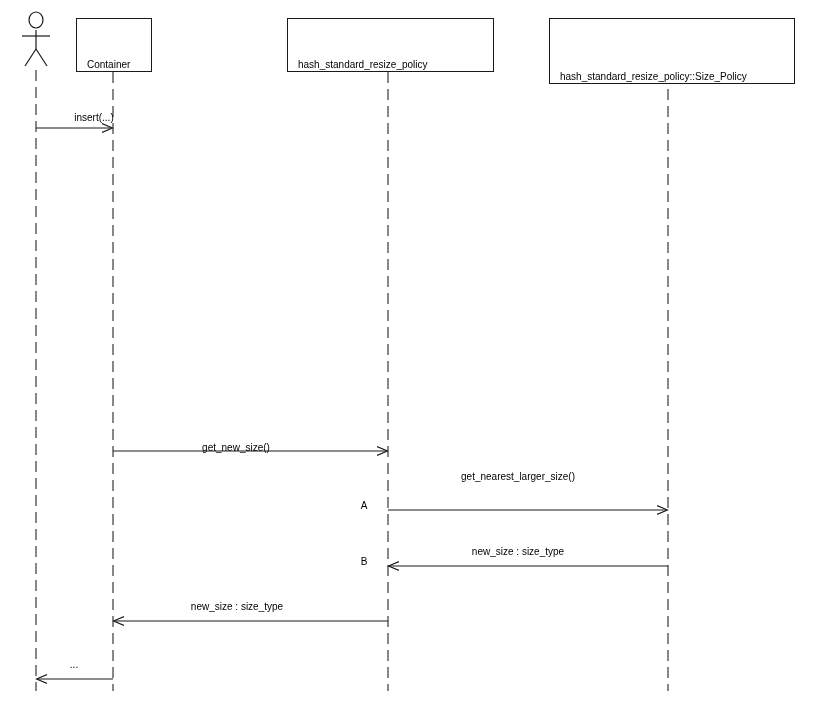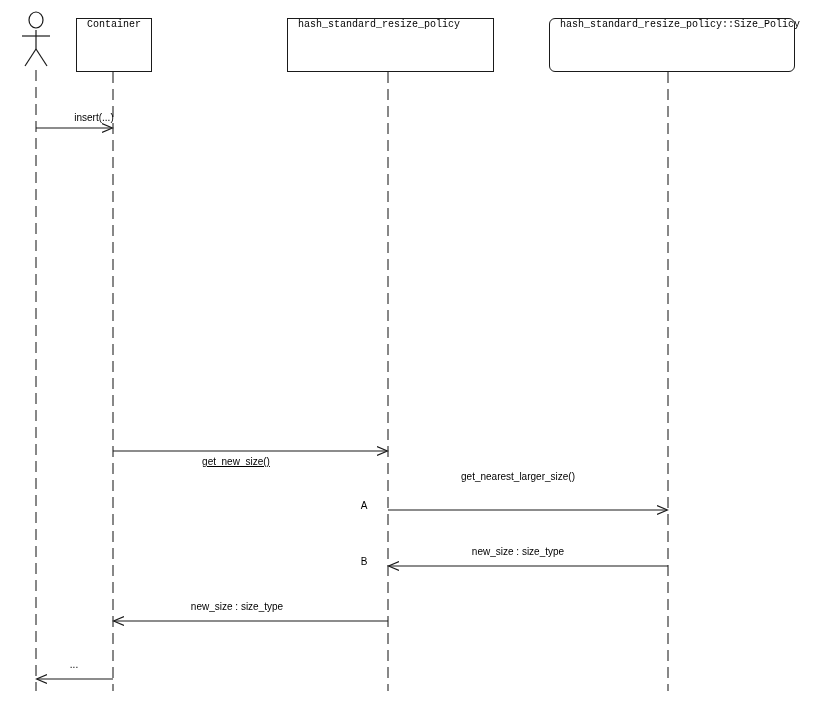--- a/index.html
+++ b/index.html
@@ -24,22 +24,21 @@
     top: 0;
     width: 813px;
     height: 715px;
   }
   .lifeline-box {
     position: absolute;
     box-sizing: border-box;
     border: 1px solid #1a1a1a;
     background: #ffffff;
     display: flex;
-    align-items: flex-start;
-    font-family: Liberation Mono, monospace;
+    align-items: flex-end;
   }
   .lifeline-box-label {
     font-size: 10px;
     color: #000000;
     padding-left: 10px;
     white-space: nowrap;
     line-height: 1.2;
   }
   .msg-label {
     position: absolute;
@@ -96,27 +95,27 @@
       </g>
   </svg>
 
   <div id="boxes-layer">
       <div class="lifeline-box" style="left: 76px; top: 18px; width: 76px; height: 54px;">
         <span class="lifeline-box-label">Container</span>
       </div>
       <div class="lifeline-box" style="left: 287px; top: 18px; width: 207px; height: 54px;">
         <span class="lifeline-box-label">hash_standard_resize_policy</span>
       </div>
-      <div class="lifeline-box" style="left: 549px; top: 18px; width: 246px; height: 54px; border-radius: 6px;">
+      <div class="lifeline-box" style="left: 549px; top: 18px; width: 246px; height: 66px;">
         <span class="lifeline-box-label">hash_standard_resize_policy::Size_Policy</span>
       </div>
     </div>
   <div id="labels-layer">
       <div class="msg-label" style="left: 74px; top: 112px; padding-left: 40px;">insert(...)</div>
-      <div class="msg-label" style="left: 236px; top: 456px; text-decoration: underline;">get_new_size()</div>
+      <div class="msg-label" style="left: 236px; top: 442px;">get_new_size()</div>
       <div class="msg-label" style="left: 518px; top: 471px;">get_nearest_larger_size()</div>
       <div class="msg-label" style="left: 518px; top: 546px;">new_size : size_type</div>
       <div class="msg-label" style="left: 237px; top: 601px;">new_size : size_type</div>
       <div class="msg-label" style="left: 74px; top: 659px;">...</div>
       <div class="marker-label" style="left: 364px; top: 500px;">A</div>
       <div class="marker-label" style="left: 364px; top: 556px;">B</div>
     </div>
 
 </div>
 

